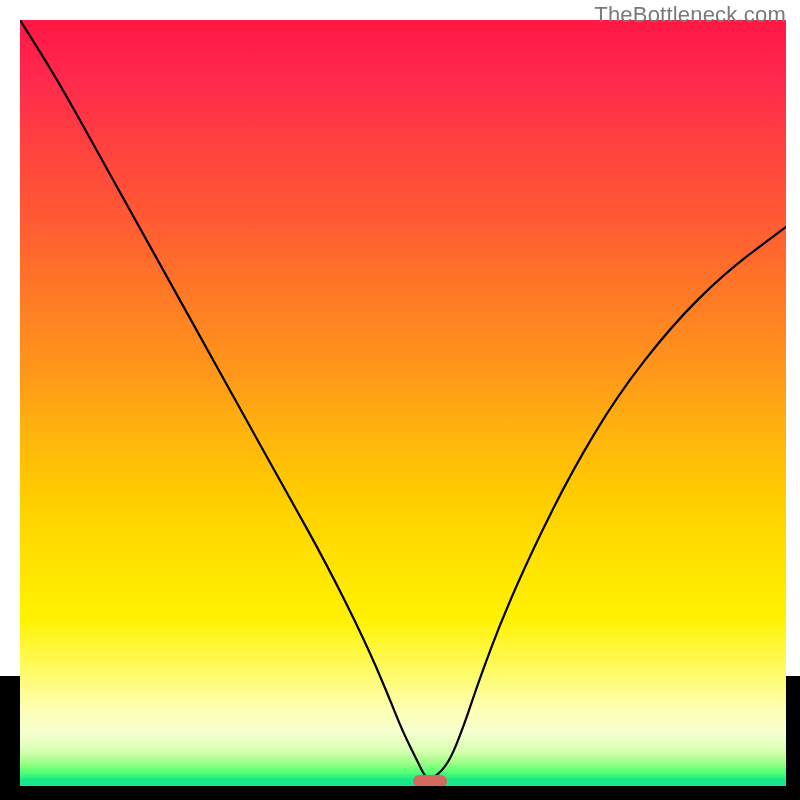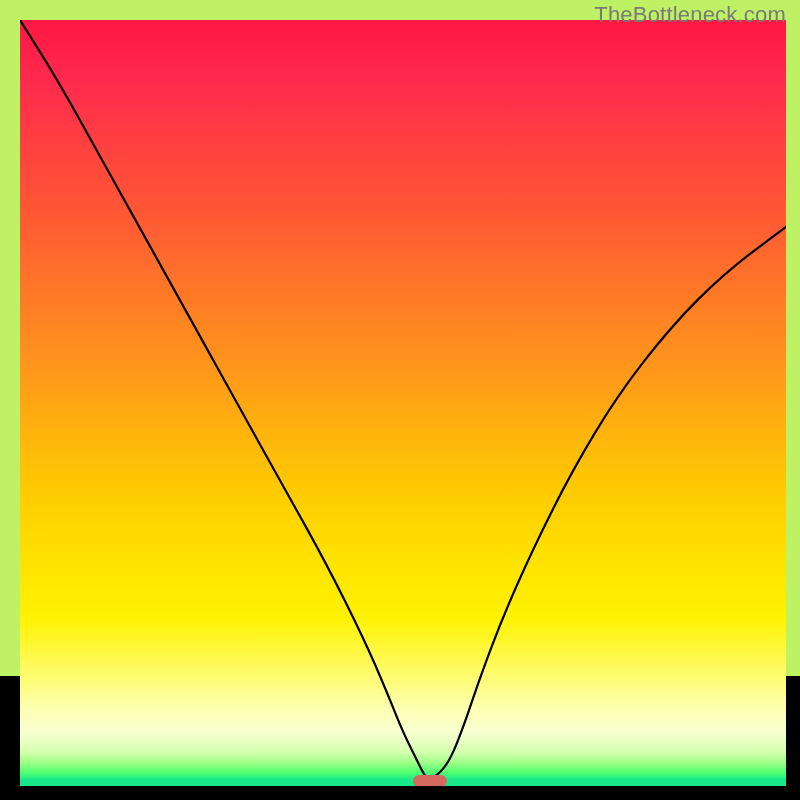--- a/index.html
+++ b/index.html
@@ -8,21 +8,21 @@
     width: 800px;
     height: 800px;
     background: #000;
     font-family: Arial, Helvetica, sans-serif;
     overflow: hidden;
   }
   .frame {
     position: relative;
     width: 800px;
     height: 676px;
-    background: #bef264;
+    background: #ffffff;
   }
   
   .plot {
     position: absolute;
     left: 20px;
     top: 20px;
     width: 766px;   
     height: 766px;  
     overflow: hidden;
   }

